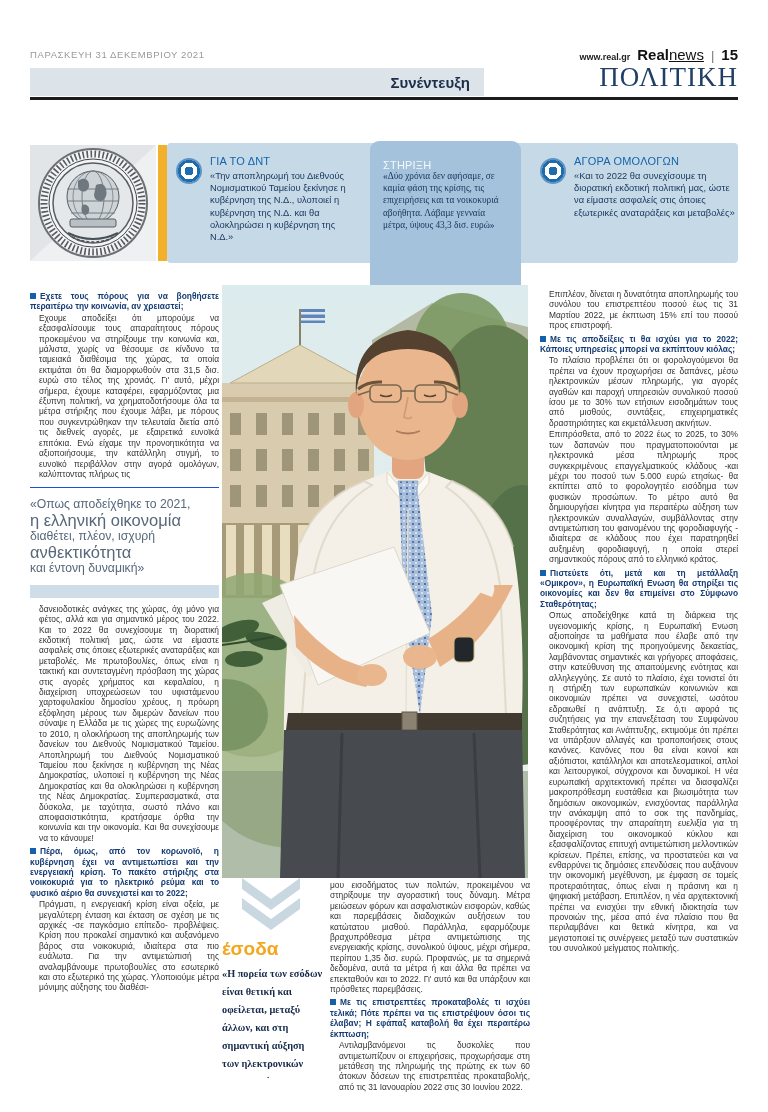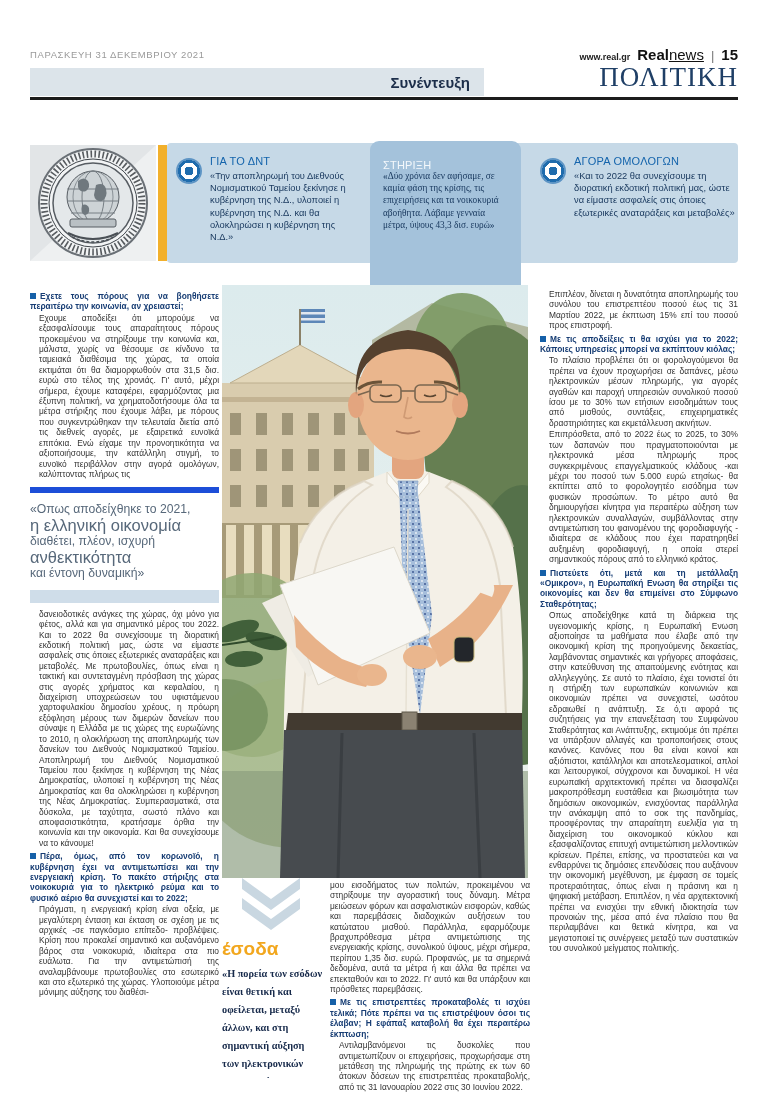--- a/index.html
+++ b/index.html
@@ -40,21 +40,21 @@
   .col { position:absolute; overflow:hidden; }
   .col-left  { left:30px;  top:288px; width:189px; height:790px; }
   .col-right { left:540px; top:288px; width:198px; height:790px; }
   .mid-left  { left:222px; top:878px; width:100px; height:200px; }
   .mid-right { left:330px; top:879px; width:200px; height:230px; }
 
   .q { font-size:8.4px; font-weight:bold; color:#173d74; line-height:10.4px; text-align:justify; margin-top:3px; }
   .marker { display:inline-block; width:6px; height:6px; background:#1560a8; margin-right:4px; }
   .a { font-size:8.4px; line-height:10.4px; color:#333; text-align:justify; margin-left:9px; margin-top:1px; }
 
-  .pull-quote { margin-top:8px; border-top:6px solid #1d4ed8; padding-top:9px; }
+  .pull-quote { margin-top:8px; border-top:1px solid #1d4ed8; padding-top:9px; }
   .pq-s { font-size:12.2px; line-height:14.5px; color:#57687a; }
   .pq-l { font-size:16.5px; line-height:17.5px; color:#57687a; }
   .pq-bar { height:13px; background:#cfdde9; margin-top:9px; margin-bottom:6px; }
 
   .photo { position:absolute; left:222px; top:285px; width:306px; height:593px; overflow:hidden; }
 
   .chevrons { margin-left:20px; }
   .chevrons svg { display:block; }
   .chevrons svg + svg { margin-top:-12px; }
   .kicker { font-size:19px; font-weight:bold; color:#f2a71e; margin:8px 0 5px; }

